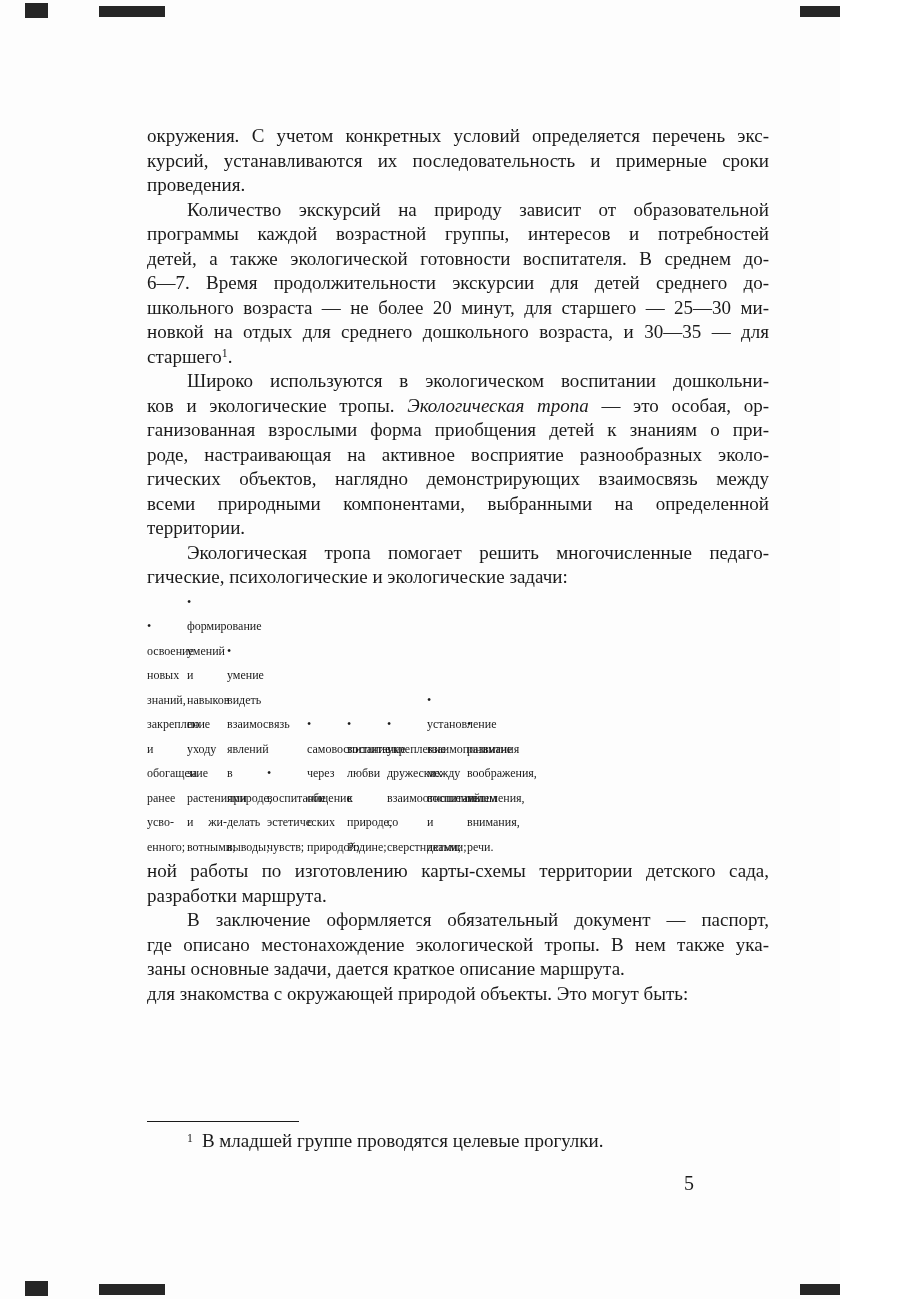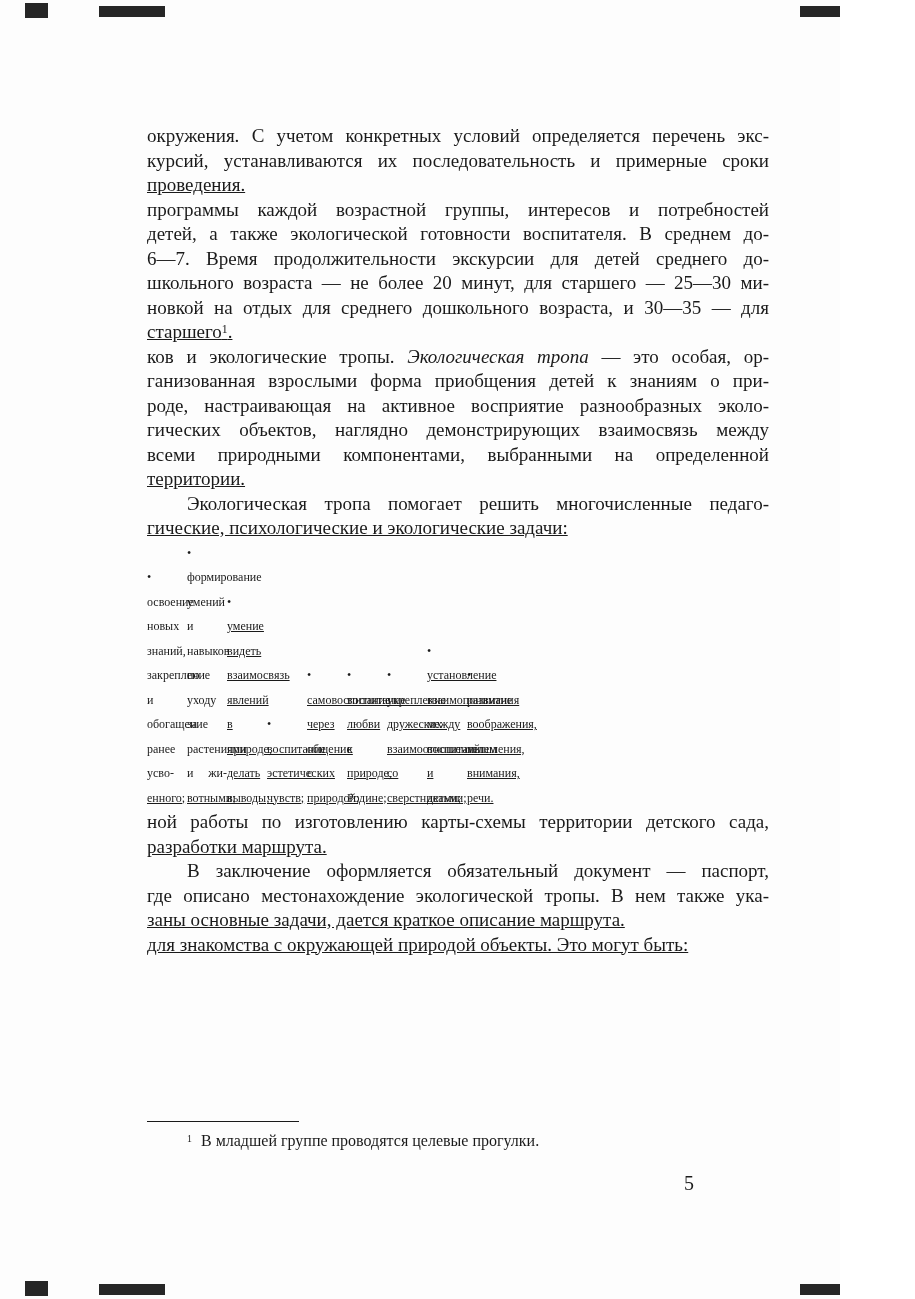--- a/index.html
+++ b/index.html
@@ -29,21 +29,21 @@
     position:absolute;
     left:147px;top:124px;width:622px;
     font-size:19px;line-height:24.5px;
   }
   .block{margin:0;}
   .line{
     text-align:justify;
     text-align-last:justify;
     min-height:24.5px;
   }
-  .line.last{text-align-last:left;text-decoration:underline;}
+  .line.last{text-align-last:left;}
   .line.first-indent{text-indent:40px;}
   .bullet{
     display:inline-block;
     width:40px;
     text-indent:0;
     font-size:12px;
   }
   sup{
     font-size:0.62em;
     line-height:0;
@@ -55,21 +55,21 @@
 
   .footnote-rule{
     position:absolute;
     left:147px;top:1121px;
     width:152px;height:0;
     border-top:1.5px solid var(--text);
   }
   .footnote{
     position:absolute;
     left:147px;top:1131px;width:622px;
-    font-size:16px;line-height:20px;
+    font-size:19px;line-height:20px;
     text-indent:40px;
   }
   .footnote sup{margin-right:9px;}
   .page-number{
     position:absolute;
     right:146px;top:1172px;
     font-size:20px;
   }
 </style>
 </head>
@@ -82,27 +82,29 @@
   <div class="mark tr-bar"></div>
   <div class="mark bl-sq"></div>
   <div class="mark bl-bar"></div>
   <div class="mark br-bar"></div>
 
   <div class="text-flow" id="text-flow"><div class="block paragraph">
         <div class="line"><span>окружения. С учетом конкретных условий определяется перечень экс-</span></div>
         <div class="line"><span>курсий, устанавливаются их последовательность и примерные сроки</span></div>
         <div class="line last"><span>проведения.</span></div>
       </div><div class="block paragraph">
+        <div class="line first-indent"><span>Количество экскурсий на природу зависит от образовательной</span></div>
         <div class="line"><span>программы каждой возрастной группы, интересов и потребностей</span></div>
         <div class="line"><span>детей, а также экологической готовности воспитателя. В среднем до-</span></div>
         <div class="line"><span>6—7. Время продолжительности экскурсии для детей среднего до-</span></div>
         <div class="line"><span>школьного возраста — не более 20 минут, для старшего — 25—30 ми-</span></div>
         <div class="line"><span>новкой на отдых для среднего дошкольного возраста, и 30—35 — для</span></div>
         <div class="line last"><span>старшего</span><sup>1</sup><span>.</span></div>
       </div><div class="block paragraph">
+        <div class="line first-indent"><span>Широко используются в экологическом воспитании дошкольни-</span></div>
         <div class="line"><span>ков и экологические тропы. </span><span class="italic">Экологическая тропа</span><span> — это особая, ор-</span></div>
         <div class="line"><span>ганизованная взрослыми форма приобщения детей к знаниям о при-</span></div>
         <div class="line"><span>роде, настраивающая на активное восприятие разнообразных эколо-</span></div>
         <div class="line"><span>гических объектов, наглядно демонстрирующих взаимосвязь между</span></div>
         <div class="line"><span>всеми природными компонентами, выбранными на определенной</span></div>
         <div class="line last"><span>территории.</span></div>
       </div><div class="block paragraph">
         <div class="line first-indent"><span>Экологическая тропа помогает решить многочисленные педаго-</span></div>
         <div class="line last"><span>гические, психологические и экологические задачи:</span></div>
       </div><div class="block bullet"><div class="line"><span class="bullet">•</span><span>освоение новых знаний, закрепление и обогащение ранее усво-</span></div><div class="line last"><span>енного;</span></div></div><div class="block bullet"><div class="line"><span class="bullet">•</span><span>формирование умений и навыков по уходу за растениями и жи-</span></div><div class="line last"><span>вотными;</span></div></div><div class="block bullet"><div class="line last"><span class="bullet">•</span><span>умение видеть взаимосвязь явлений в природе, делать выводы;</span></div></div><div class="block bullet"><div class="line last"><span class="bullet">•</span><span>воспитание эстетических чувств;</span></div></div><div class="block bullet"><div class="line last"><span class="bullet">•</span><span>самовоспитание через общение с природой;</span></div></div><div class="block bullet"><div class="line last"><span class="bullet">•</span><span>воспитание любви к природе, Родине;</span></div></div><div class="block bullet"><div class="line last"><span class="bullet">•</span><span>укрепление дружеских взаимоотношений со сверстниками;</span></div></div><div class="block bullet"><div class="line last"><span class="bullet">•</span><span>установление взаимопонимания между воспитателем и детьми;</span></div></div><div class="block bullet"><div class="line last"><span class="bullet">•</span><span>развитие воображения, мышления, внимания, речи.</span></div></div><div class="block paragraph">

